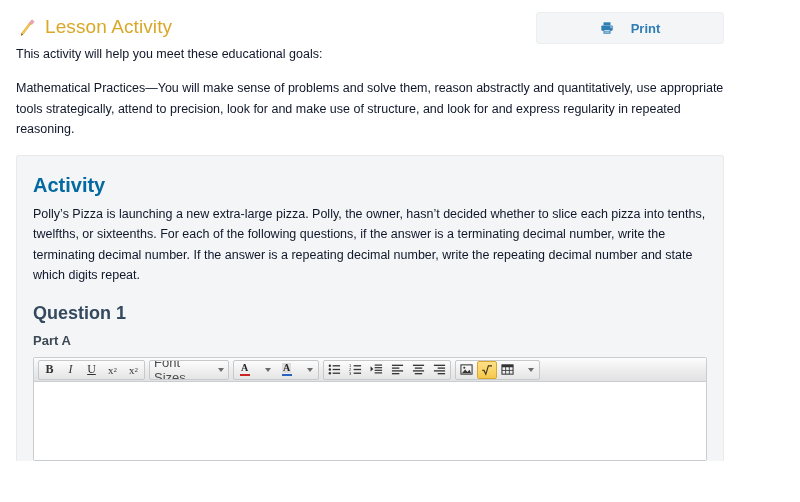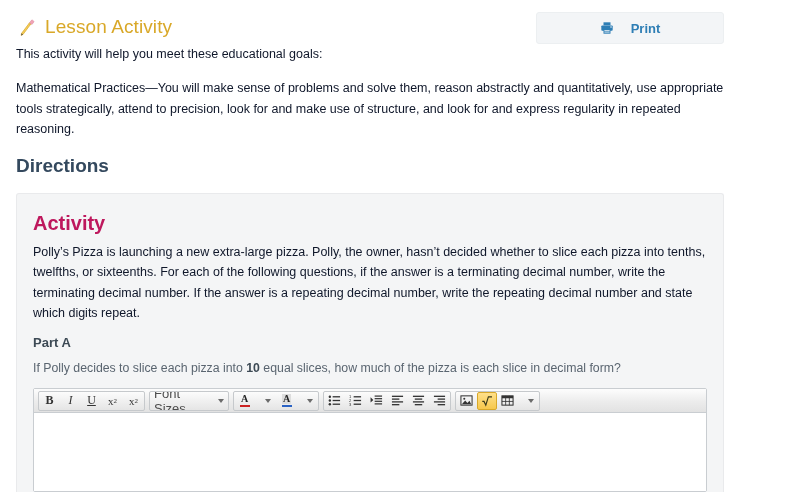--- a/index.html
+++ b/index.html
@@ -55,21 +55,21 @@
   .activity-panel {
     margin: 16px 16px 0 16px;
     background: #f4f5f6;
     border: 1px solid #e9eaec;
     border-bottom: none;
     border-radius: 3px 3px 0 0;
     padding: 16px 16px 0 16px;
     min-height: 280px;
   }
   h2.activity-title {
-    font-size: 20px; font-weight: 700; color: #be185d;
+    font-size: 20px; font-weight: 700; color: #0369a1;
     margin: 2px 0 7px 0;
   }
   h3.question-title {
     font-size: 18px; font-weight: 700; color: #34495e;
     margin: 18px 0 9px 0;
   }
   h4.part-title {
     font-size: 13px; font-weight: 700; color: #3d4a55;
     margin: 0 0 9px 0;
   }
@@ -171,30 +171,29 @@
         <rect x="5" y="12.2" width="6" height="0.9" fill="#ffffff"></rect>
         <circle cx="12.6" cy="6.8" r="0.8" fill="#ffffff"></circle>
       </svg>
       <span>Print</span>
     </div>
   </div>
 
   <div class="doc">
     <p class="body-text tight">This activity will help you meet these educational goals:</p>
     <p class="body-text">Mathematical Practices—You will make sense of problems and solve them, reason abstractly and quantitatively, use appropriate tools strategically, attend to precision, look for and make use of structure, and look for and express regularity in repeated reasoning.</p>
-    <h2 class="section-heading">Directions</h2>
   </div>
 
   <div class="activity-panel">
     <h2 class="activity-title">Activity</h2>
     <p class="body-text">Polly’s Pizza is launching a new extra-large pizza. Polly, the owner, hasn’t decided whether to slice each pizza into tenths, twelfths, or sixteenths. For each of the following questions, if the answer is a terminating decimal number, write the terminating decimal number. If the answer is a repeating decimal number, write the repeating decimal number and state which digits repeat.</p>
 
+    <h3 class="question-title">Question 1</h3>
     <h4 class="part-title">Part A</h4>
 
-    <p class="question-text"><span>If Polly decides to slice each pizza into </span><b>10</b><span> equal slices, how much of the pizza is each slice in decimal form?</span></p>
 
     <div class="editor">
       <div class="editor-toolbar">
 
         <div class="tb-group">
           <div class="tb-btn bold">B</div>
           <div class="tb-btn italic">I</div>
           <div class="tb-btn underline">U</div>
           <div class="tb-btn sup">
               <span>x</span>

